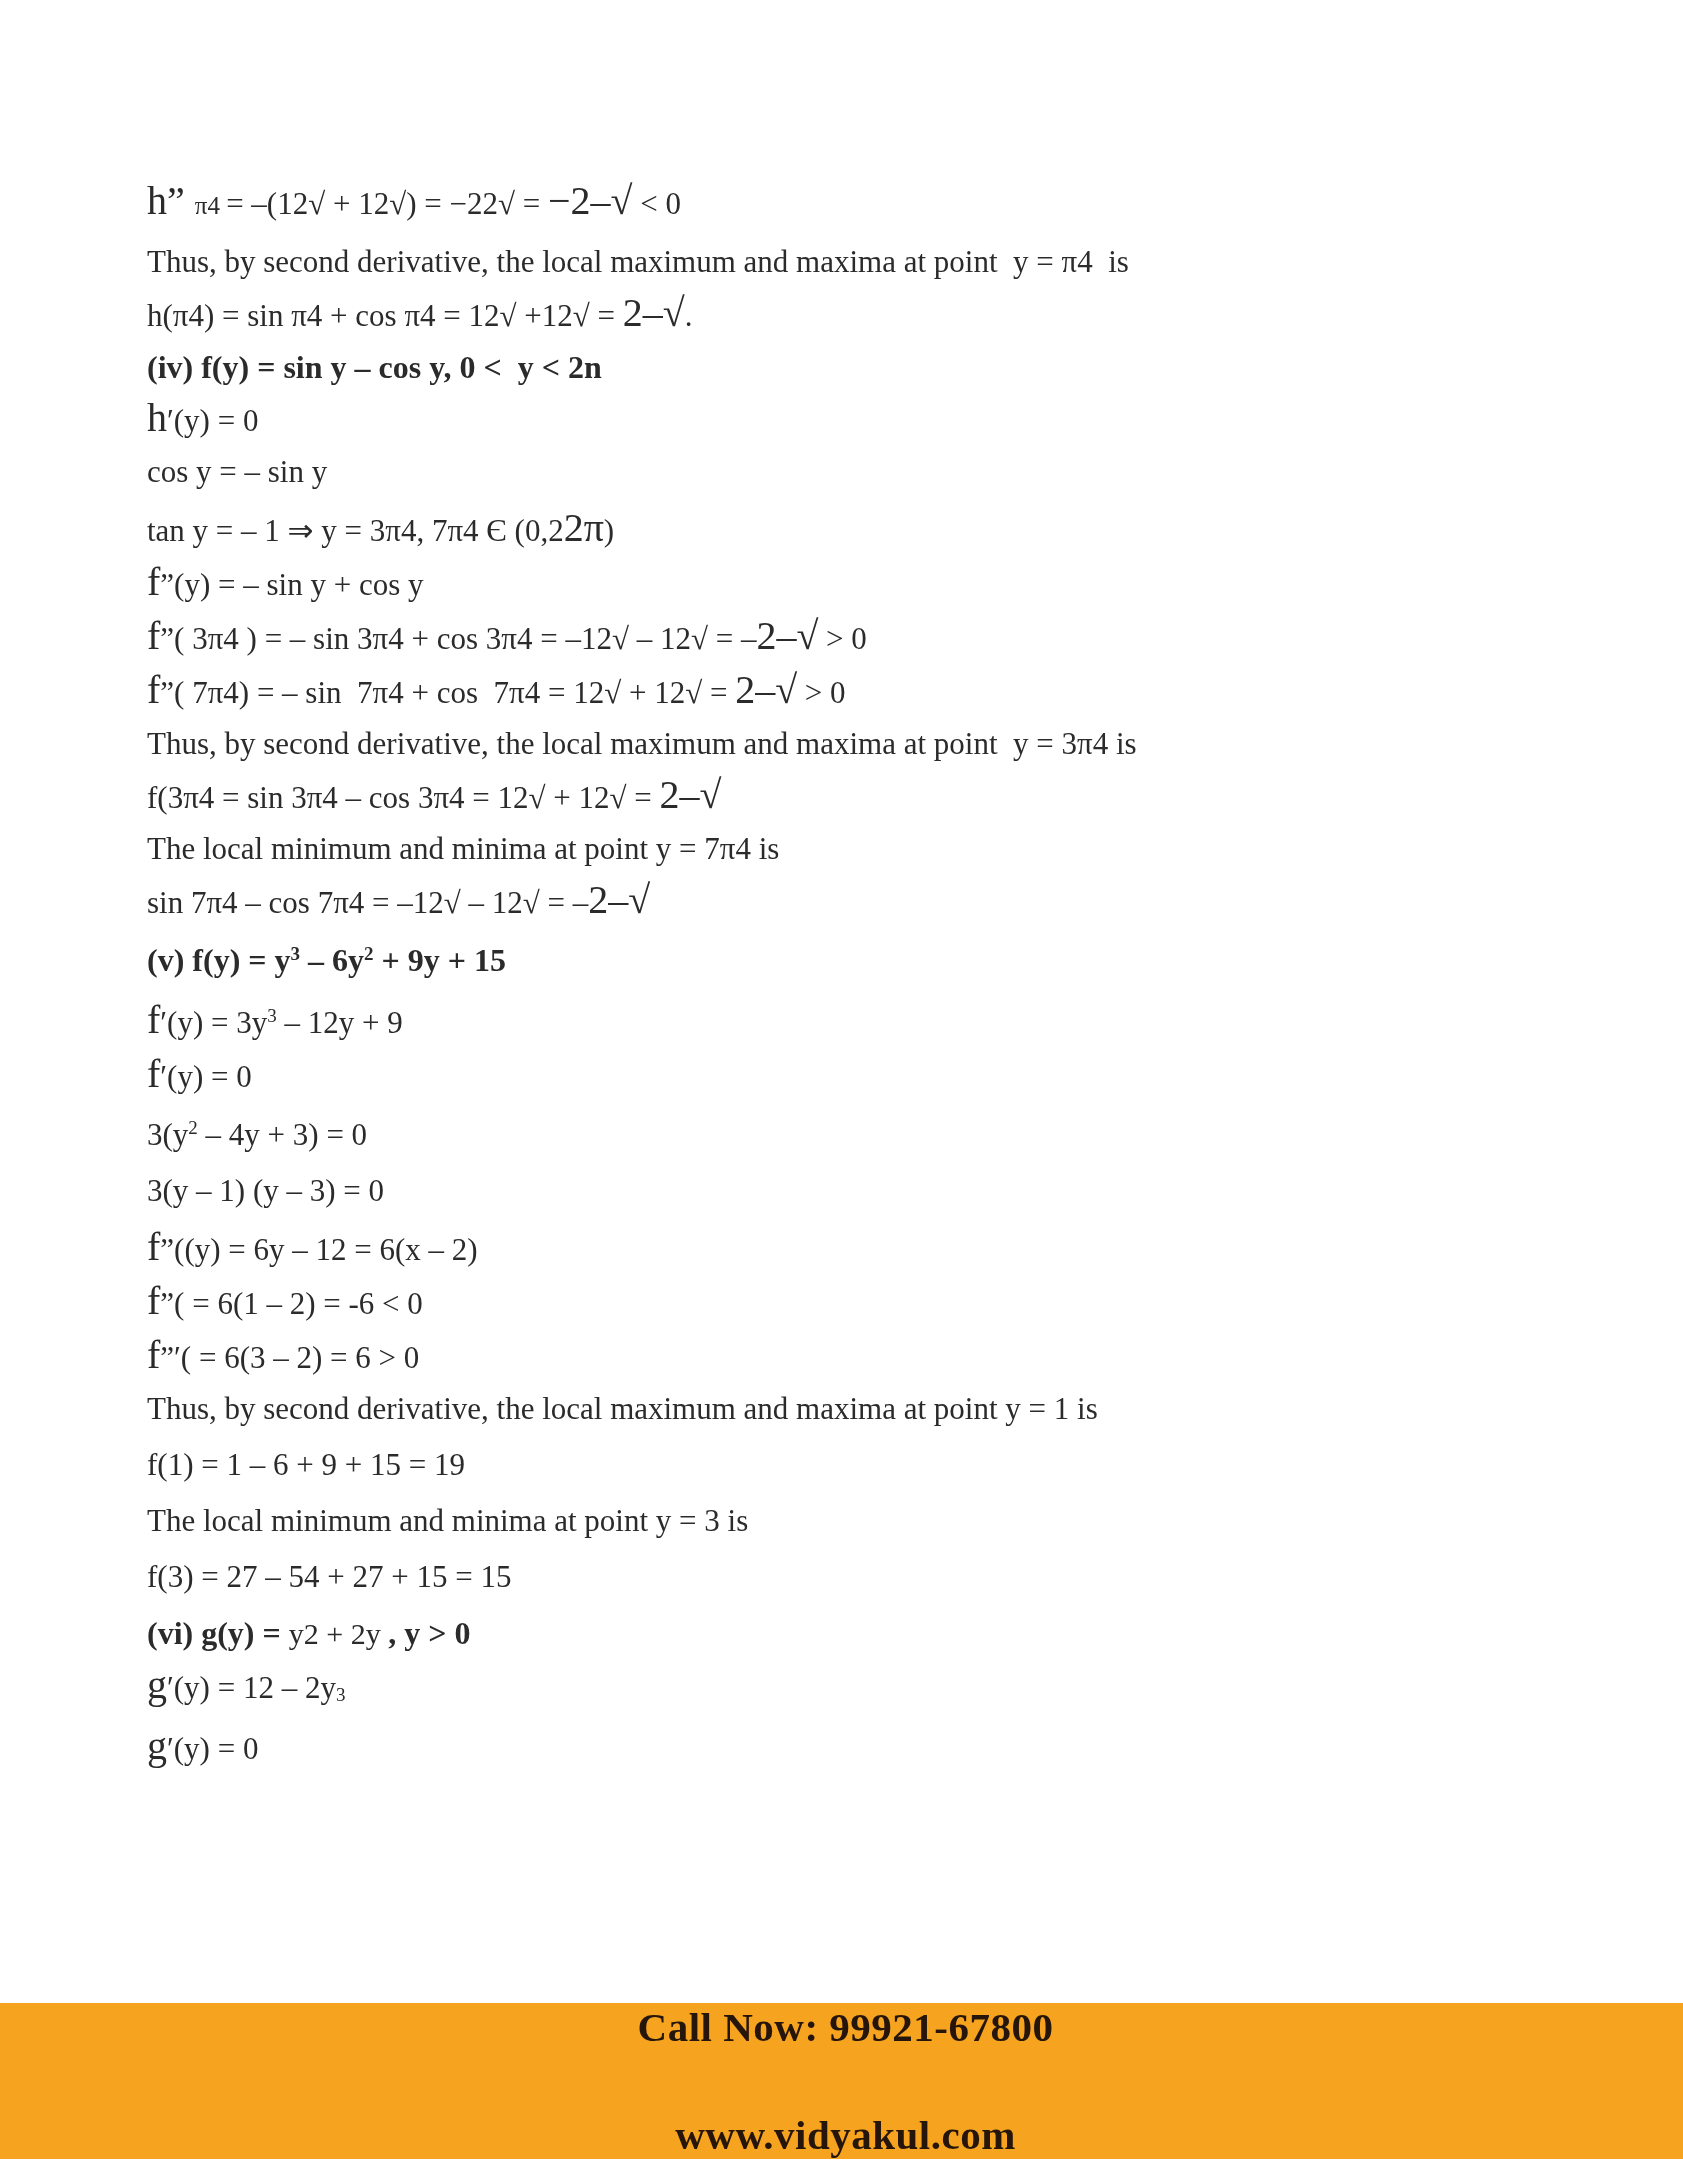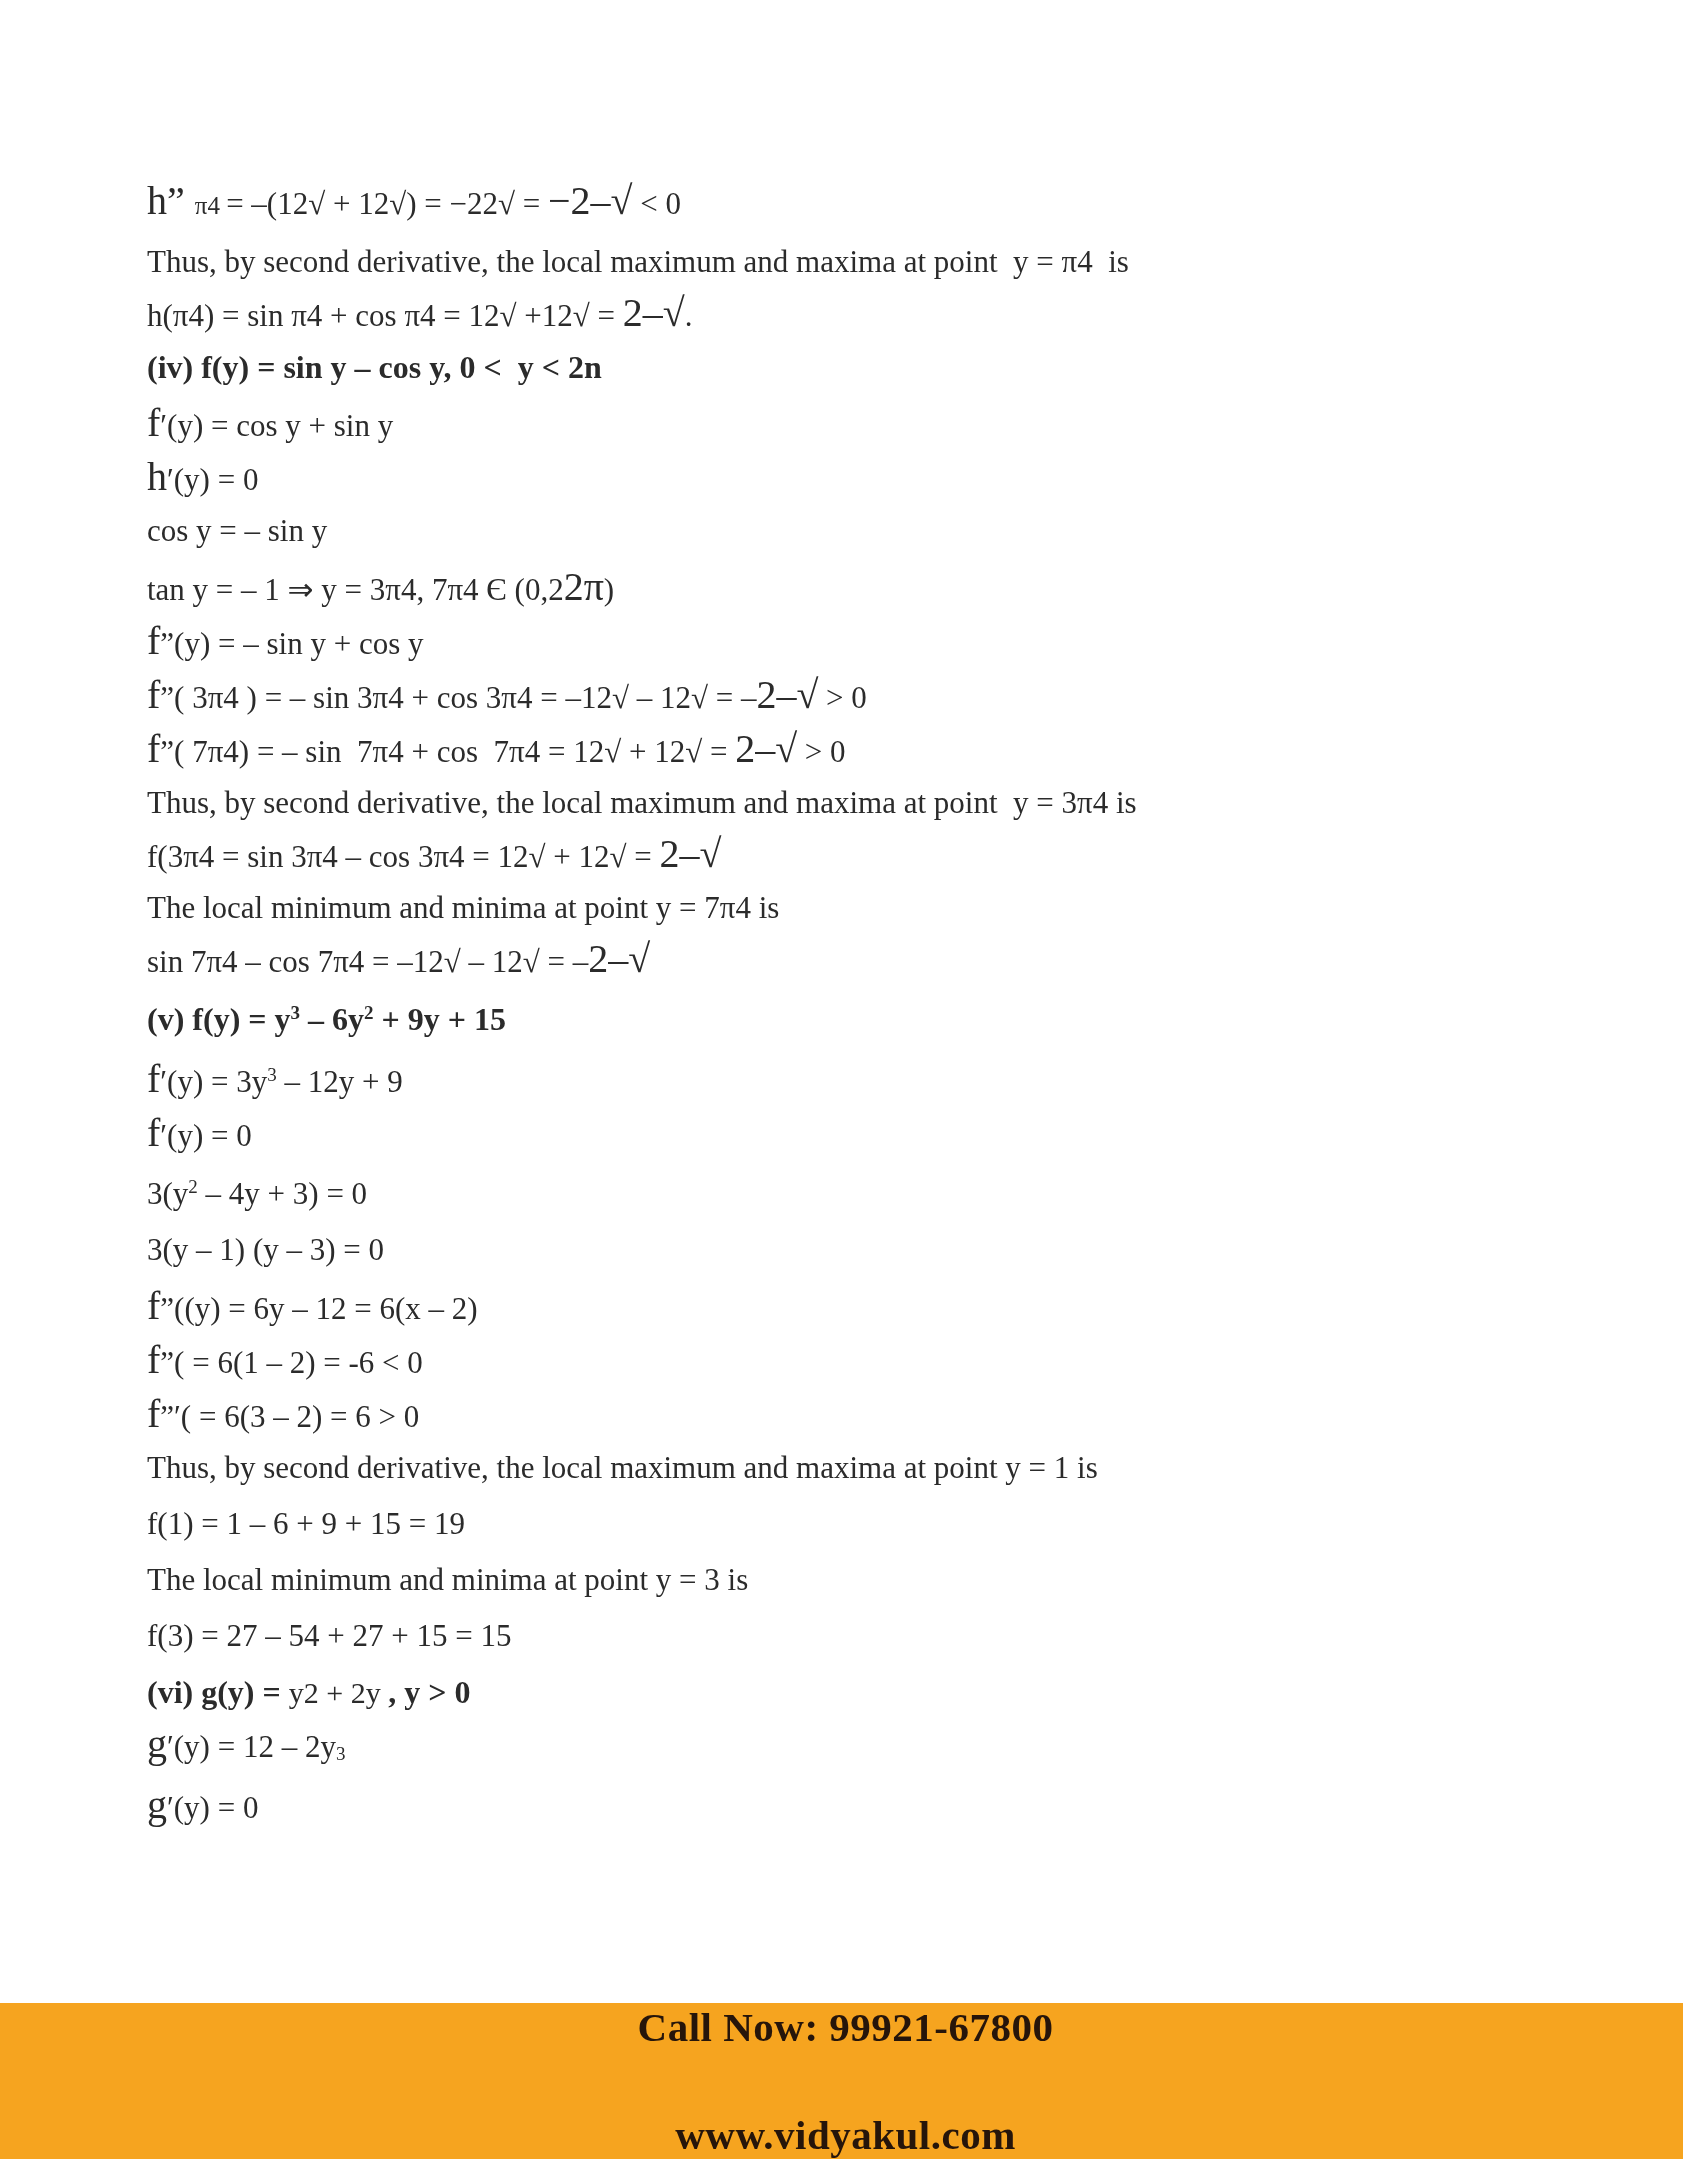--- a/index.html
+++ b/index.html
@@ -65,21 +65,20 @@
 </style>
 </head>
 <body>
 
 <div class="page">
   <main class="content" id="math-content" style="color: rgb(43, 43, 43);">
       <div class="line eq"><span class="seg-fn">h” </span><span class="seg-sm">π4 </span><span>= –(12√ + 12√) = </span><span>−22√ = </span><span class="seg-lg">−2–√</span><span> &lt; 0</span></div>
       <div class="line body gap"><span>Thus, by second derivative, the local maximum and maxima at point  y = π4  is</span></div>
       <div class="line eq"><span>h(π4) = sin π4 + cos π4 = 12√ +12√ = </span><span class="seg-lg">2–√</span><span>.</span></div>
       <div class="line heading"><span>(iv) f(y) = sin y – cos y, 0 &lt;  y &lt; 2n</span></div>
-      <div class="line eq gap"><span class="seg-fn">f</span><span>′(y) = cos y + sin y</span></div>
       <div class="line eq"><span class="seg-fn">h</span><span>′(y) = 0</span></div>
       <div class="line eq"><span>cos y = – sin y</span></div>
       <div class="line eq gap"><span>tan y = – 1 ⇒ y = 3π4, 7π4 Є (0,2</span><span class="seg-lg">2π</span><span>)</span></div>
       <div class="line eq"><span class="seg-fn">f</span><span>”(y) = – sin y + cos y</span></div>
       <div class="line eq"><span class="seg-fn">f</span><span>”( 3π4 ) = – sin 3π4 + cos 3π4 = –12√ – 12√ = –</span><span class="seg-lg">2–√</span><span> &gt; 0</span></div>
       <div class="line eq"><span class="seg-fn">f</span><span>”( 7π4) = – sin  7π4 + cos  7π4 = 12√ + 12√ = </span><span class="seg-lg">2–√</span><span> &gt; 0</span></div>
       <div class="line body"><span>Thus, by second derivative, the local maximum and maxima at point  y = 3π4 is</span></div>
       <div class="line eq"><span>f(3π4 = sin 3π4 – cos 3π4 = 12√ + 12√ = </span><span class="seg-lg">2–√</span></div>
       <div class="line body"><span>The local minimum and minima at point y = 7π4 is</span></div>
       <div class="line eq"><span>sin 7π4 – cos 7π4 = –12√ – 12√ = –</span><span class="seg-lg">2–√</span></div>

